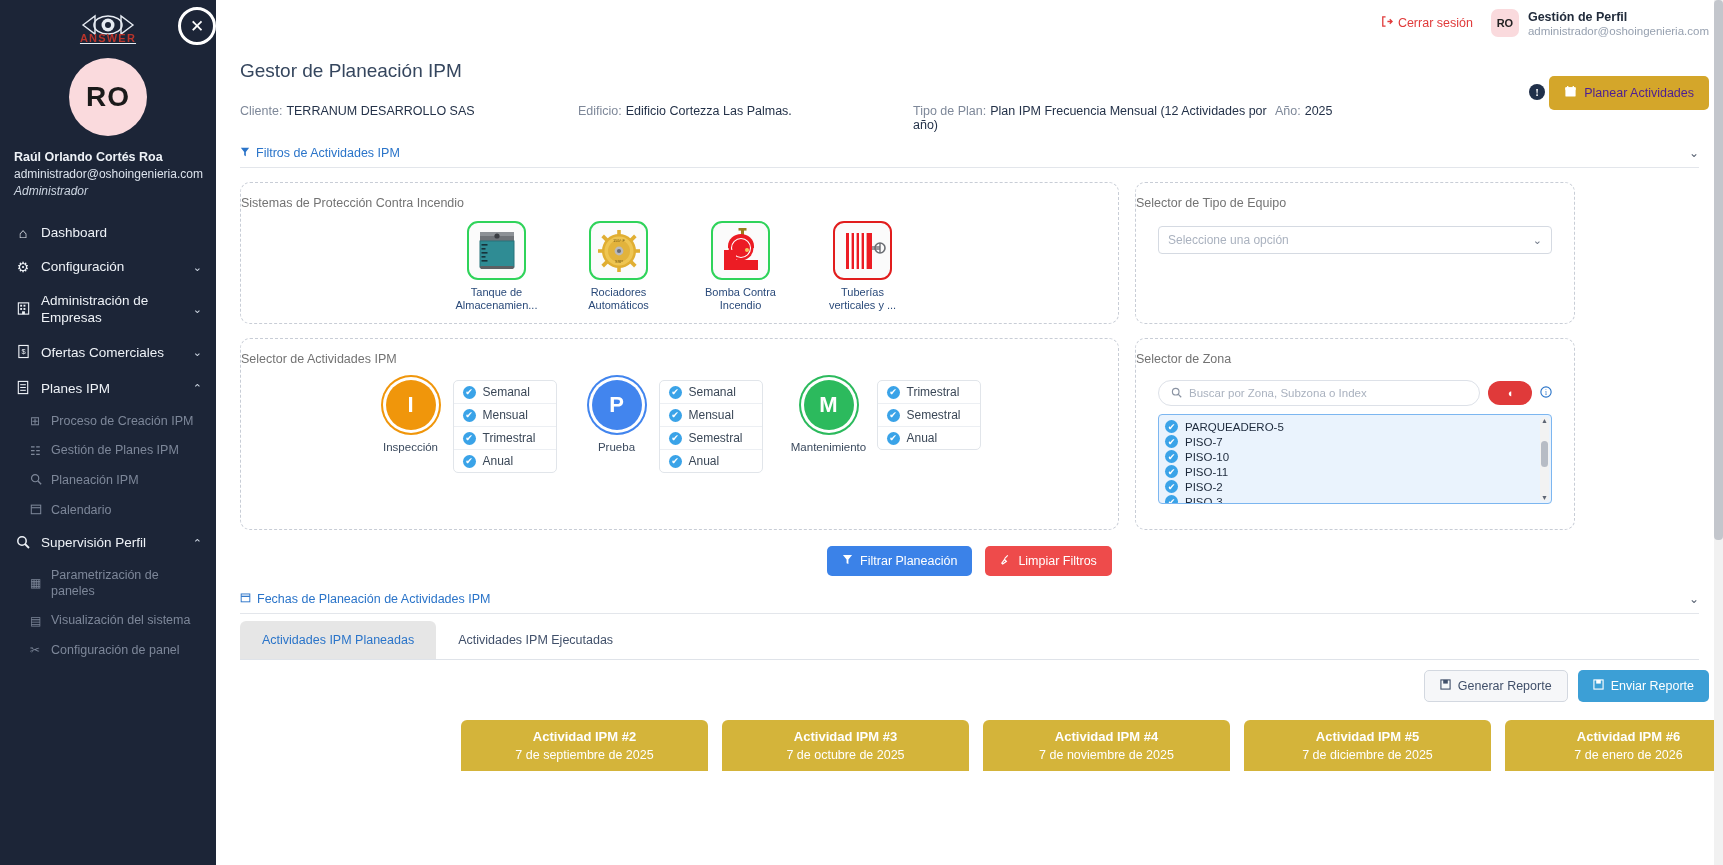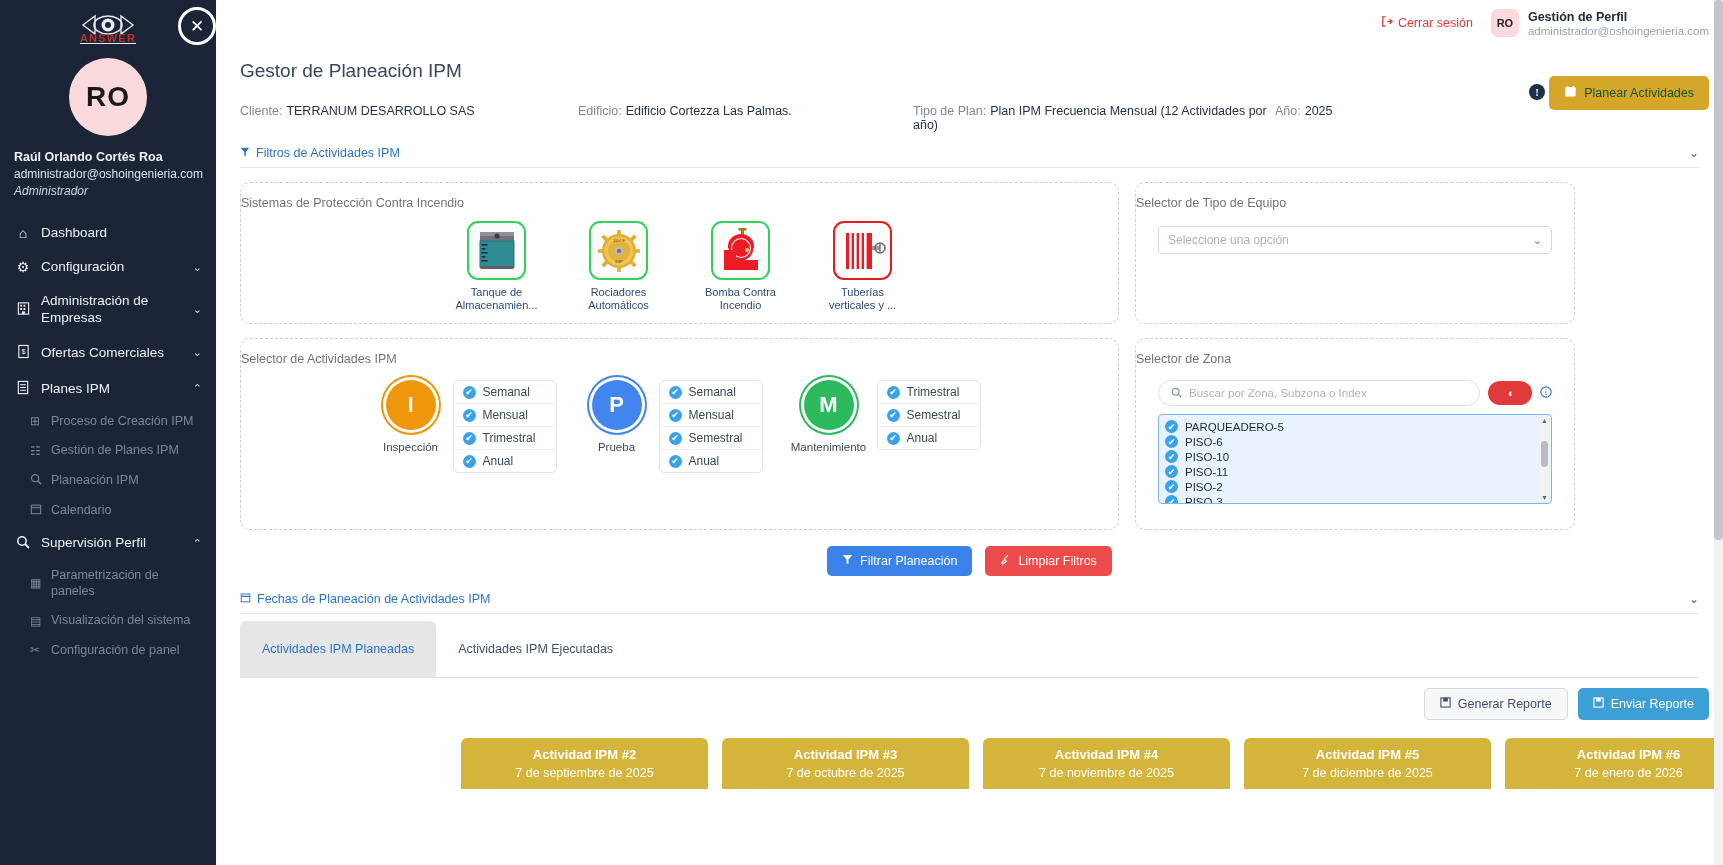--- a/index.html
+++ b/index.html
@@ -103,21 +103,21 @@
   }
   .profile-name { font-size: 12.5px; font-weight: bold; color: #212b3b; }
   .profile-mail { font-size: 11.5px; color: #97a1b0; margin-top: 1px; }
 
   .page-title {
     font-size: 19px; color: #35465e; font-weight: normal;
     padding: 14px 0 0 24px;
   }
   .plan-btn {
     position: absolute; right: 14px; top: 76px;
-    background: #d4a62a; color: #14532d;
+    background: #d4a62a; color: #4c1d95;
     border: none; border-radius: 5px;
     padding: 9px 15px; font-size: 12.5px;
     display: flex; align-items: center; gap: 7px;
     cursor: pointer;
   }
   .info-dot {
     position: absolute; right: 178px; top: 84px;
     width: 16px; height: 16px; border-radius: 50%;
     background: #20304a; color: #fff;
     display: flex; align-items: center; justify-content: center;
@@ -257,21 +257,21 @@
     border: none; border-radius: 5px; padding: 8px 15px;
     font-size: 12.5px; color: #fff; cursor: pointer;
     display: flex; align-items: center; gap: 7px;
   }
   .btn-blue { background: #3b82e8; }
   .btn-red { background: #ee4b4b; }
 
   
   .tabs { margin: 7px 24px 0 24px; display: flex; border-bottom: 1px solid #dfe3e9; }
   .tab {
-    padding: 21px 22px; font-size: 12.5px; cursor: pointer;
+    padding: 12px 22px; font-size: 12.5px; cursor: pointer;
     border-radius: 6px 6px 0 0;
     color: #41506a;
     text-align: right;
   }
   .tab.active { background: #e6e6e6; color: #2a74c9; }
 
   .report-btns { display: flex; justify-content: flex-end; gap: 10px; margin: 10px 14px 0 0; padding-left: 16px; }
   .btn-gray { background: #f6f7f9; color: #41506a; border: 1px solid #d3d8e0; }
   .btn-teal { background: #3c9fd6; }
 
@@ -686,21 +686,21 @@
           </span>
         </div>
         <div class="zona-list">
           <div class="zona-items">
             <div class="zona-item">
                 <span class="chk">✔</span>
                 <span>PARQUEADERO-5</span>
               </div>
             <div class="zona-item">
                 <span class="chk">✔</span>
-                <span>PISO-6</span>
+                <span>PISO-7</span>
               </div>
             <div class="zona-item">
                 <span class="chk">✔</span>
                 <span>PISO-10</span>
               </div>
             <div class="zona-item">
                 <span class="chk">✔</span>
                 <span>PISO-11</span>
               </div>
             <div class="zona-item">

